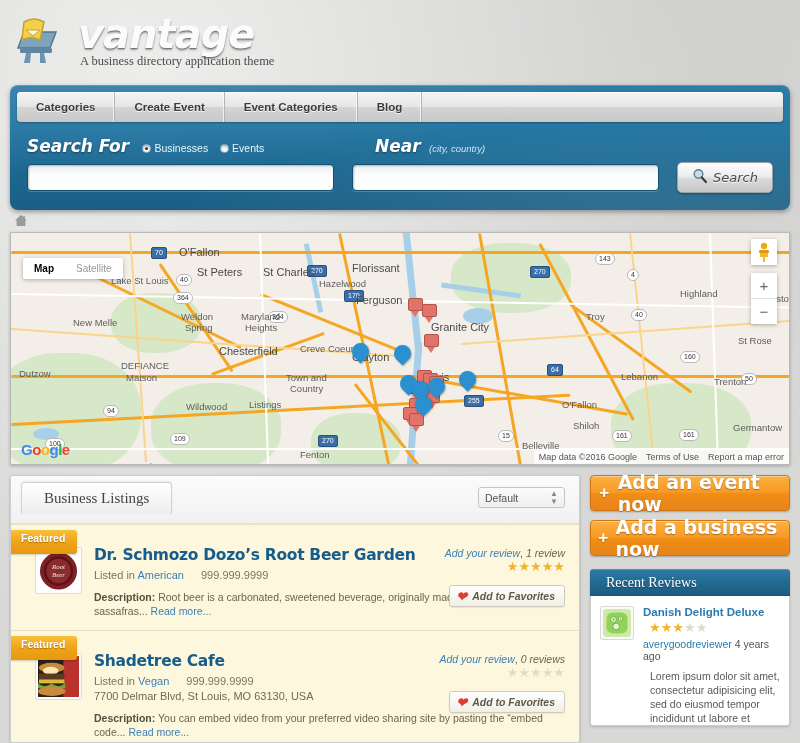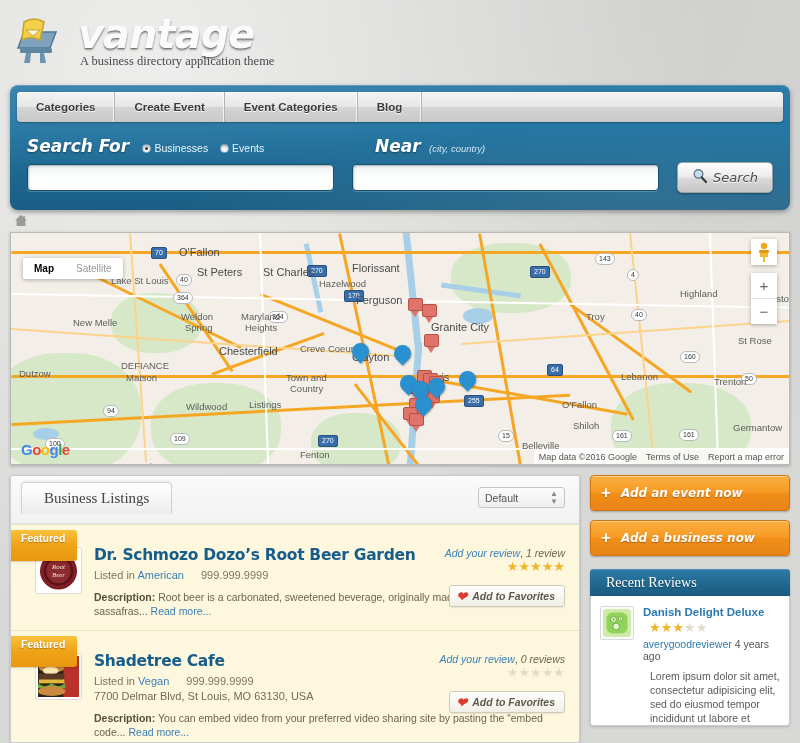--- a/index.html
+++ b/index.html
@@ -188,21 +188,21 @@
     font-size:10.5px; color:#555; padding:0 6px;
     background:linear-gradient(to bottom,#fcfcfc,#eeeeee);
     border:1px solid #c5c5c5; border-radius:3px;
     display:flex; align-items:center; justify-content:space-between; cursor:pointer;
   }
   .spin { font-size:8px; color:#888; line-height:8px; }
 
   .listing { position:relative; background:#fdf8dd; border-top:1px solid #e8e2c0; }
   .listing:first-of-type { border-top:none; }
   .ribbon {
-    position:absolute; left:-10px; top:5px; height:31px; line-height:17px;
+    position:absolute; left:-10px; top:5px; height:24px; line-height:17px;
     padding:0 12px 0 20px; font-size:10.5px; font-weight:bold; color:#fff;
     text-shadow:0 1px 1px rgba(0,0,0,.3);
     background:linear-gradient(to bottom,#f8c13a 0%, #efa318 50%, #e79810 100%);
     border-radius:0 3px 3px 0; box-shadow:0 1px 2px rgba(0,0,0,.2); z-index:3;
   }
   .ribbon:before{
     content:""; position:absolute; left:0; top:17px;
     border-left:9px solid transparent; border-right:1px solid transparent;
     border-top:7px solid #5e5e5e; opacity:.75;
   }
@@ -245,22 +245,22 @@
     height:36px; border-radius:4px; margin-bottom:9px;
     background:linear-gradient(to bottom,#fbb042 0%, #f79a23 48%, #f08e16 52%, #e8831a 100%);
     border:1px solid #cf7512; box-shadow:0 1px 2px rgba(0,0,0,.25), inset 0 1px 0 rgba(255,255,255,.4);
     display:flex; align-items:center; cursor:pointer;
   }
   .cta .plus {
     width:30px; text-align:center; color:#fff; font-size:17px; font-weight:bold;
     text-shadow:0 1px 1px rgba(0,0,0,.25);
   }
   .cta .txt {
-    font-family:"DejaVu Sans", sans-serif; font-style:italic; font-weight:bold;
-    font-size:12px; color:#fff; text-shadow:0 1px 1px rgba(0,0,0,.3);
+    font-family:"DejaVu Sans", sans-serif; font-weight:bold;
+    font-size:19px; color:#fff; text-shadow:0 1px 1px rgba(0,0,0,.3);
   }
   #reviews-widget { margin-top:13px; }
   #reviews-head {
     height:27px; line-height:27px; padding-left:16px; border-radius:3px 3px 0 0;
     font-family:"Liberation Serif", serif; font-size:14px; color:#fff;
     text-shadow:0 1px 1px rgba(0,0,0,.4);
     background:linear-gradient(to bottom,#2c7ba7 0%, #21688f 55%, #1b5b80 100%);
     box-shadow:0 1px 2px rgba(0,0,0,.25), inset 0 1px 0 rgba(255,255,255,.18);
   }
   #reviews-body {

